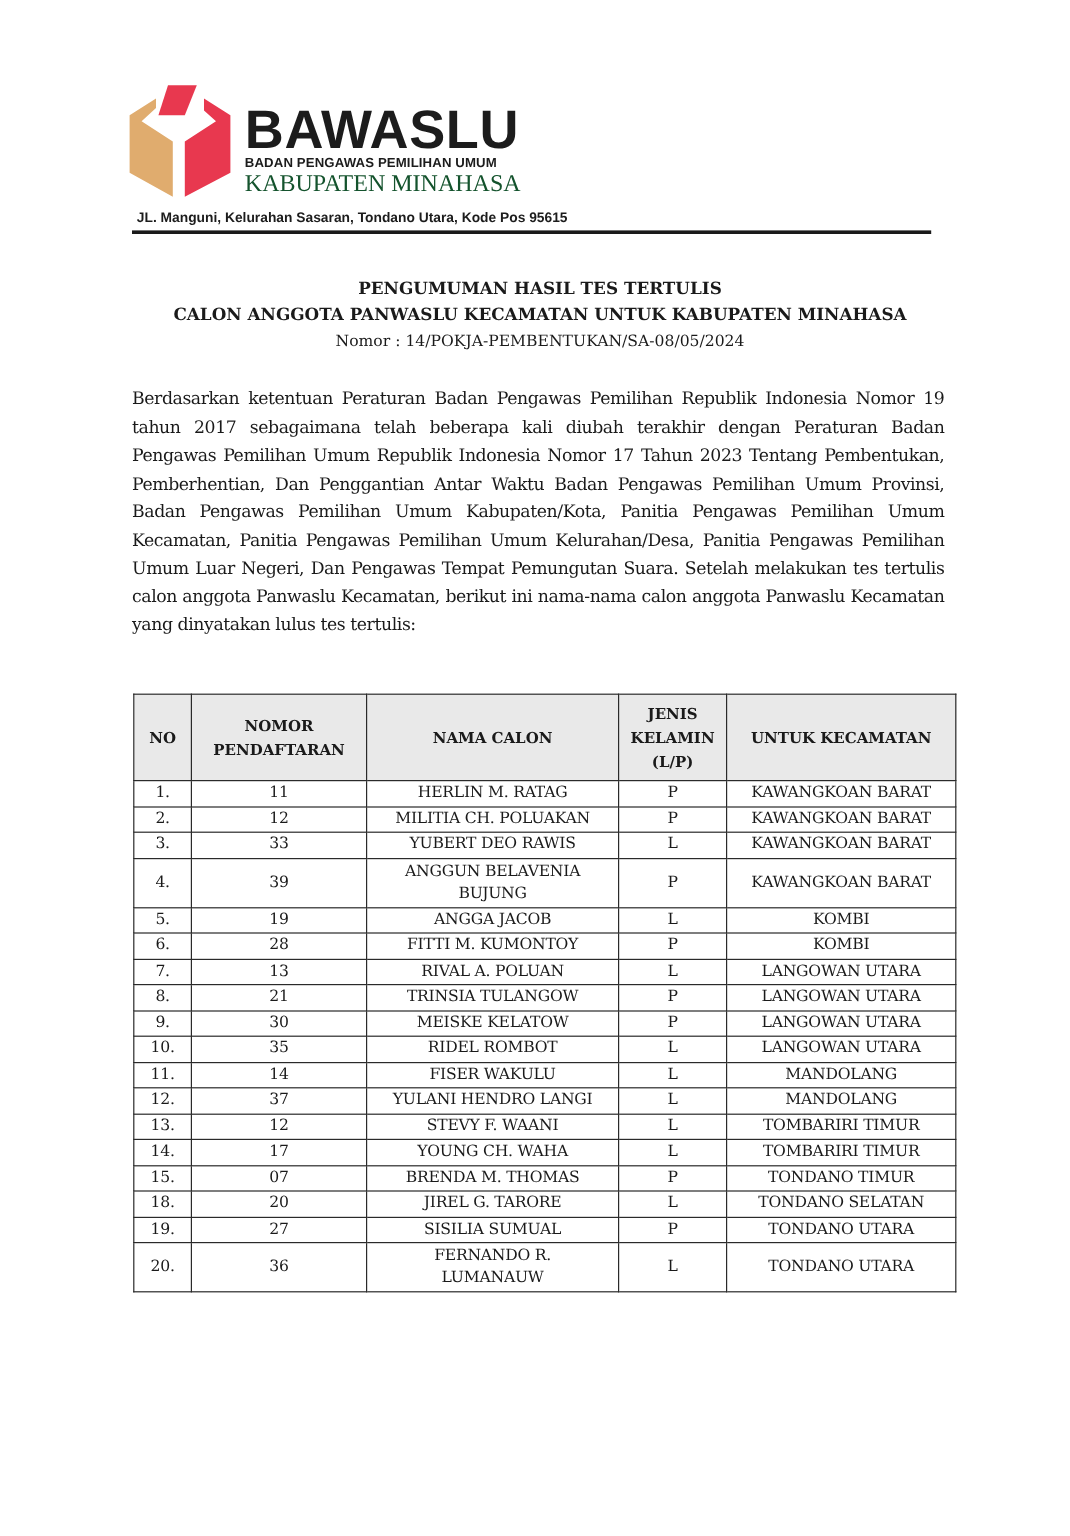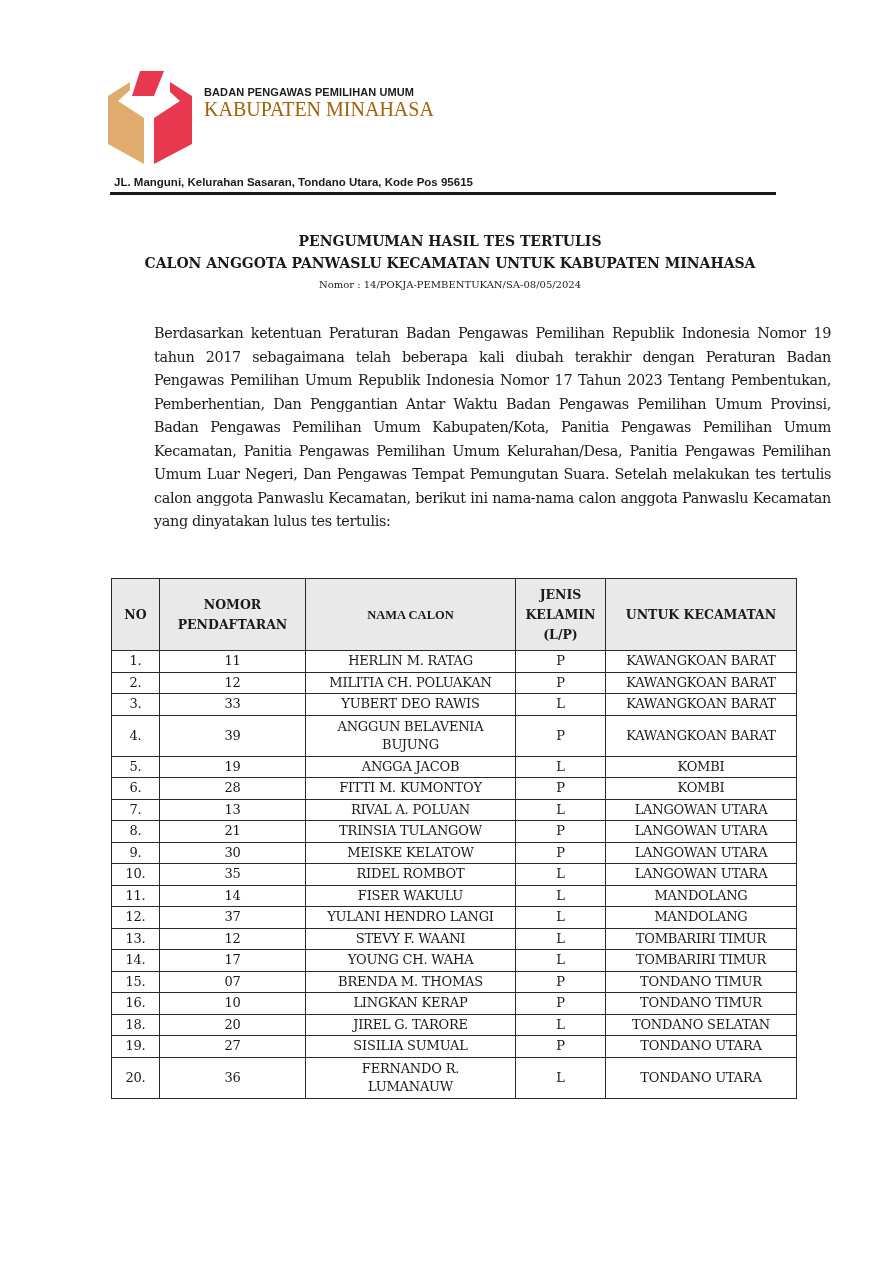--- a/index.html
+++ b/index.html
@@ -22,49 +22,49 @@
     font-weight: bold; font-size: 45px; line-height: 44px;
     color: #1c1c1c; letter-spacing: 0.5px;
   }
   .brand-sub {
     font-family: "Liberation Sans", "DejaVu Sans", sans-serif;
     font-weight: bold; font-size: 11px; line-height: 13px;
     color: #1c1c1c; margin-top: 0px; letter-spacing: 0.1px;
   }
   .brand-region {
     font-family: "Liberation Serif", "DejaVu Serif", serif;
-    font-size: 20px; line-height: 20px; color: #a16207; margin-top: 0px; text-align: right;
+    font-size: 20px; line-height: 20px; color: #14532d; margin-top: 0px; text-align: right;
   }
   .address {
     position: absolute; left: 8px; top: 108px;
     font-family: "Liberation Sans", "DejaVu Sans", sans-serif;
     font-weight: bold; font-size: 11.5px; color: #1c1c1c;
   }
   .rule {
     position: absolute; left: 110px; top: 192px; width: 666px; height: 3px;
     background: #1a1a1a;
   }
 
   
   .titles { position: absolute; left: 100px; top: 230px; width: 700px; text-align: center; }
   .title1, .title2 {
     font-family: "DejaVu Serif", "Liberation Serif", serif;
     font-weight: bold; font-size: 14px; line-height: 22px; color: #1a1a1a;
   }
   .nomor {
     font-family: "DejaVu Serif", "Liberation Serif", serif;
-    font-size: 10px; line-height: 22px; color: #1a1a1a;
+    font-size: 13px; line-height: 22px; color: #1a1a1a;
   }
 
   
   .body-text {
     position: absolute; left: 110px; top: 322px; width: 677px;
     font-family: "DejaVu Serif", "Liberation Serif", serif;
     font-size: 14.4px; line-height: 23.5px; text-align: justify;
-    color: #1a1a1a; letter-spacing: -0.35px; margin-left: 44px;
+    color: #1a1a1a; letter-spacing: -0.35px;
   }
 
   
   .table-wrap { position: absolute; left: 111px; top: 578px; }
   table {
     border-collapse: collapse;
     font-family: "DejaVu Serif", "Liberation Serif", serif;
     color: #1a1a1a;
   }
   th, td {
@@ -74,39 +74,40 @@
   }
   th {
     background: #e9e9e9;
     font-weight: bold; font-size: 12.5px; line-height: 20px;
     height: 71px;
   }
   td { font-size: 13px; line-height: 18px; height: 20.5px; letter-spacing: -0.2px; }
   td.tall { height: 40px; }
   .c-no { width: 47px; }
   .c-nomor { width: 145px; }
-  .c-nama { width: 209px; font-family: Liberation Serif, serif; }
+  .c-nama { width: 209px; }
   .c-jk { width: 89px; }
   .c-kec { width: 190px; }
 </style>
 </head>
 <body>
 
 <div class="page">
 
   <div class="letterhead">
     <svg class="logo" viewBox="0 0 90 100">
 
       <polygon points="34,3 58,3 48,28 26,28" fill="#e8384f"></polygon>
 
       <polygon points="2,28 24,14 24,22 12,33 38,50 38,96 2,76" fill="#e0ac6e"></polygon>
 
       <polygon points="64,14 86,28 86,76 48,96 48,50 74,33 64,24" fill="#e8384f"></polygon>
     </svg>
     <div class="brand">
+      <div class="brand-name">BAWASLU</div>
       <div class="brand-sub">BADAN PENGAWAS PEMILIHAN UMUM</div>
       <div class="brand-region">KABUPATEN MINAHASA</div>
     </div>
     <div class="address">JL. Manguni, Kelurahan Sasaran, Tondano Utara, Kode Pos 95615</div>
   </div>
   <div class="rule"></div>
 
   <div class="titles">
     <div class="title1">PENGUMUMAN HASIL TES TERTULIS</div>
     <div class="title2">CALON ANGGOTA PANWASLU KECAMATAN UNTUK KABUPATEN MINAHASA</div>
@@ -236,27 +237,20 @@
           <td>TOMBARIRI TIMUR</td>
         </tr>
         <tr>
           <td>15.</td>
           <td>07</td>
           <td>BRENDA M. THOMAS</td>
           <td>P</td>
           <td>TONDANO TIMUR</td>
         </tr>
         <tr>
-          <td>16.</td>
-          <td>10</td>
-          <td>LINGKAN KERAP</td>
-          <td>P</td>
-          <td>TONDANO TIMUR</td>
-        </tr>
-        <tr>
           <td>18.</td>
           <td>20</td>
           <td>JIREL G. TARORE</td>
           <td>L</td>
           <td>TONDANO SELATAN</td>
         </tr>
         <tr>
           <td>19.</td>
           <td>27</td>
           <td>SISILIA SUMUAL</td>

